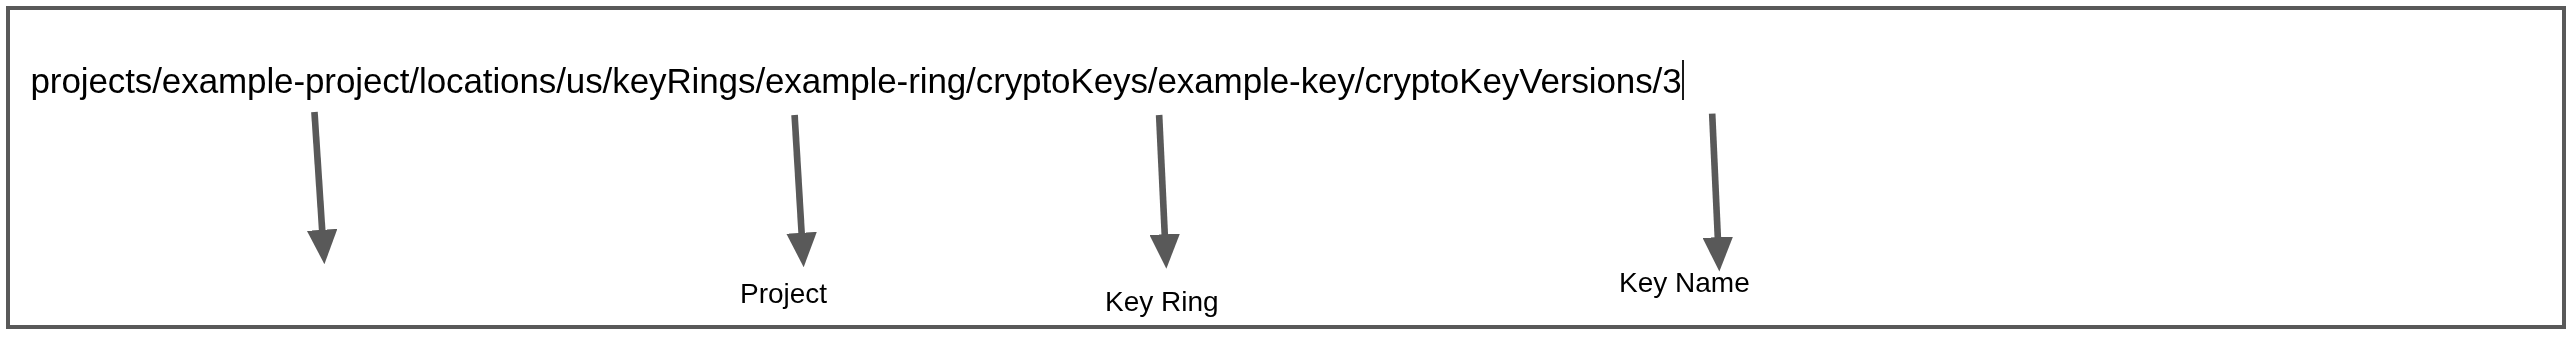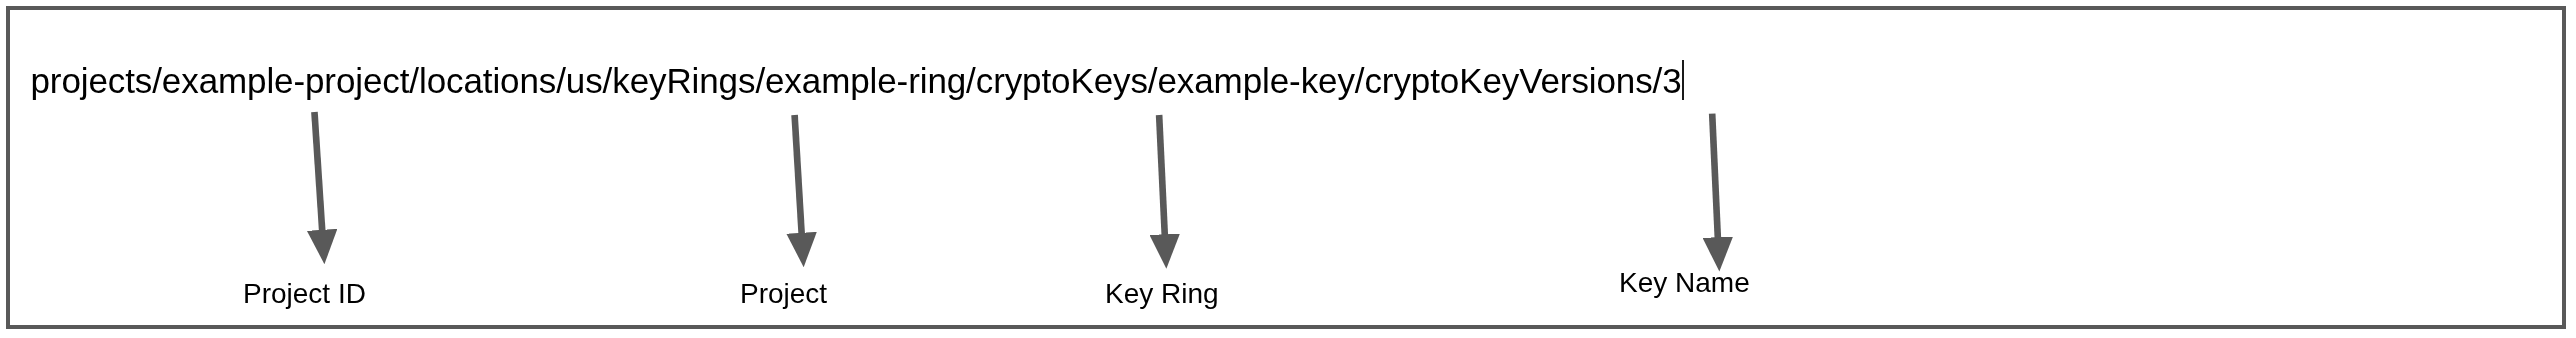--- a/index.html
+++ b/index.html
@@ -66,21 +66,21 @@
   .callout-label {
     position: absolute;
     font-family: "Liberation Sans", sans-serif;
     font-size: 28px;
     line-height: 31px;
     color: #000000;
     white-space: pre;
   }
   #label-project-id { left: 243px;  top: 278px; }
   #label-region     { left: 740px; top: 278px; }
-  #label-key-ring   { left: 1105px; top: 278px; }
+  #label-key-ring   { left: 1105px; top: 286px; }
   #label-key-name   { left: 1619px; top: 267px; }
 </style>
 </head>
 <body>
 
 <div id="canvas">
 
   <div id="frame">
 
     <div id="path-row">
@@ -99,21 +99,20 @@
 
     <line x1="427" y1="152" x2="438" y2="320" stroke="#595959" stroke-width="9" marker-end="url(#arrowhead)"></line>
 
     <line x1="1079" y1="156" x2="1089" y2="324" stroke="#595959" stroke-width="9" marker-end="url(#arrowhead)"></line>
 
     <line x1="1574" y1="156" x2="1582" y2="326" stroke="#595959" stroke-width="9" marker-end="url(#arrowhead)"></line>
 
     <line x1="2325" y1="154" x2="2333" y2="330" stroke="#595959" stroke-width="9" marker-end="url(#arrowhead)"></line>
   </svg>
 
-  <div class="callout-label" id="label-project-id">Project ID</div>
 
   <div class="callout-label" id="label-region">Project</div>
 
   <div class="callout-label" id="label-key-ring">Key Ring</div>
 
   <div class="callout-label" id="label-key-name">Key Name</div>
 
 </div>
 
 

